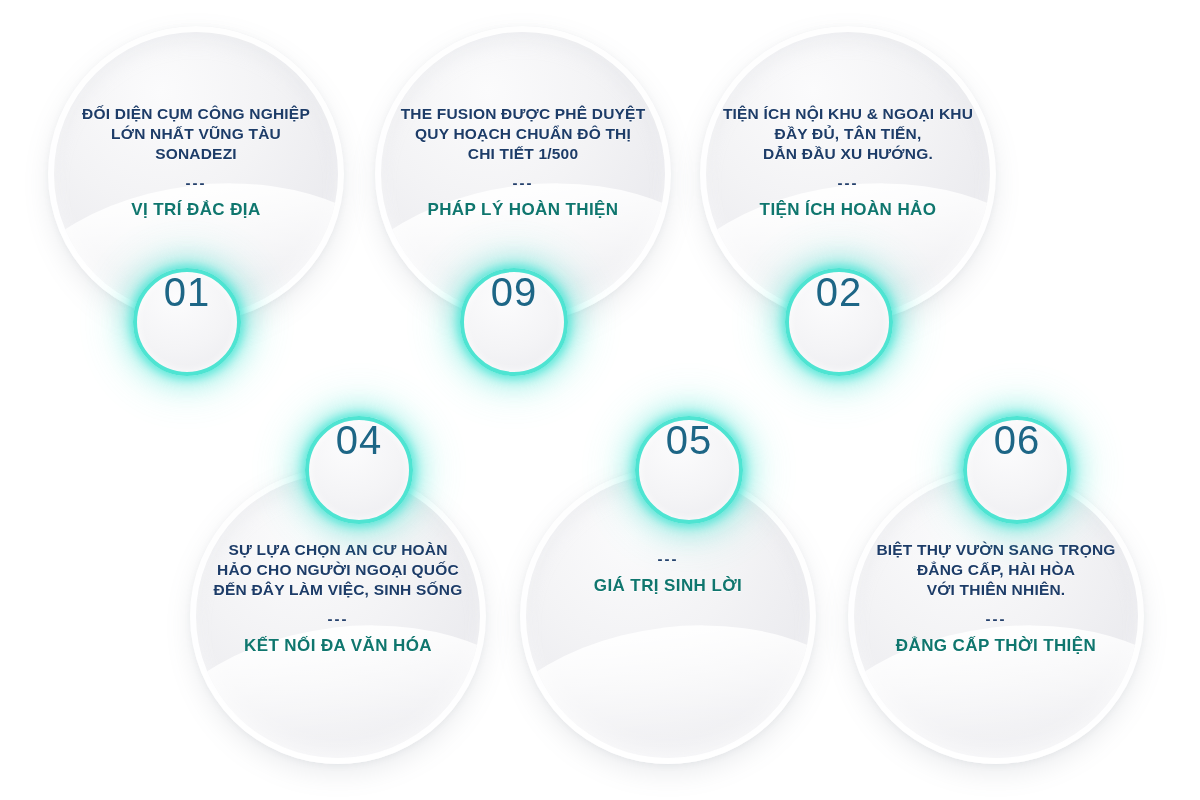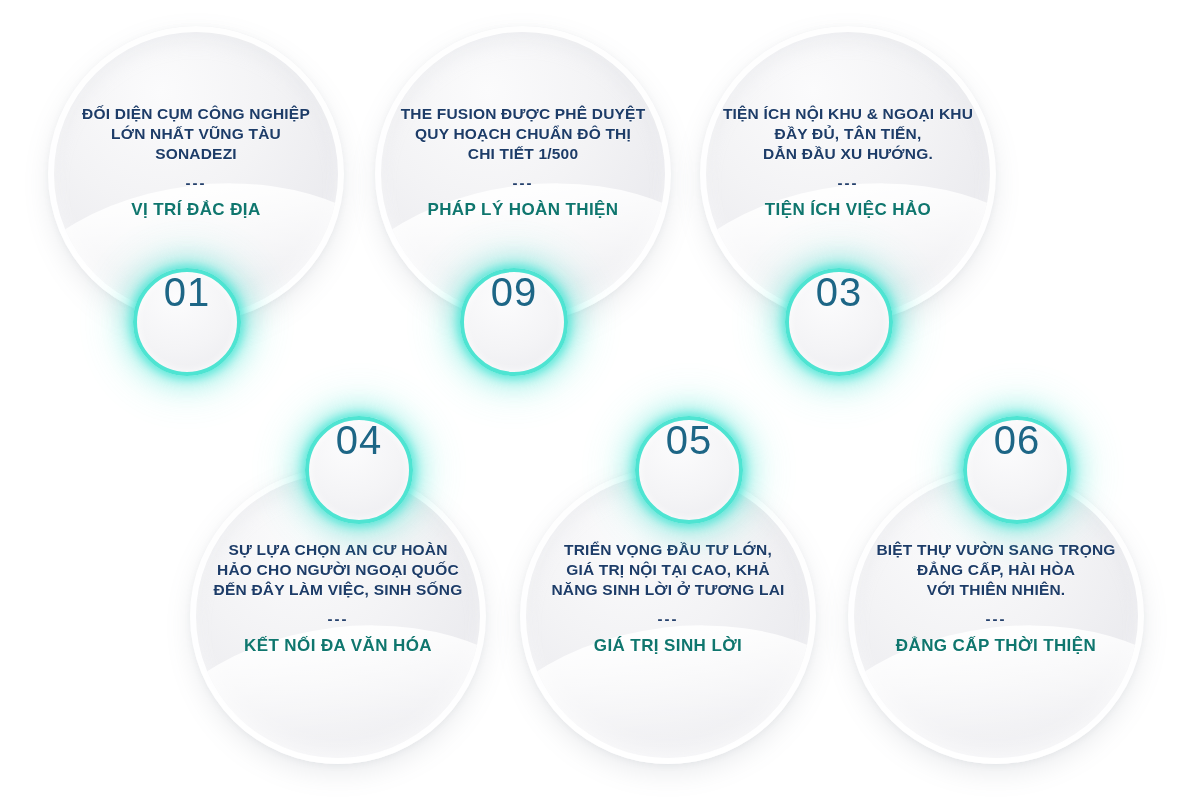--- a/index.html
+++ b/index.html
@@ -148,24 +148,24 @@
   </div>
 
   <div class="card" id="card-3">
     <div class="disc"></div>
     <div class="sheen"></div>
     <div class="txt">
       <div class="head">TIỆN ÍCH NỘI KHU &amp; NGOẠI KHU
 ĐẦY ĐỦ, TÂN TIẾN,
 DẪN ĐẦU XU HƯỚNG.</div>
       <div class="sep">---</div>
-      <div class="sub">TIỆN ÍCH VIỆC HẢO</div>
-    </div>
-    <div class="badge">
-      <span>03</span>
+      <div class="sub">TIỆN ÍCH HOÀN HẢO</div>
+    </div>
+    <div class="badge">
+      <span>02</span>
     </div>
   </div>
 
   <div class="card" id="card-4">
     <div class="disc"></div>
     <div class="sheen"></div>
     <div class="txt">
       <div class="head">SỰ LỰA CHỌN AN CƯ HOÀN
 HẢO CHO NGƯỜI NGOẠI QUỐC
 ĐẾN ĐÂY LÀM VIỆC, SINH SỐNG</div>
@@ -174,23 +174,20 @@
     </div>
     <div class="badge">
       <span>04</span>
     </div>
   </div>
 
   <div class="card" id="card-5">
     <div class="disc"></div>
     <div class="sheen"></div>
     <div class="txt">
-      <div class="head">TRIỂN VỌNG ĐẦU TƯ LỚN,
-GIÁ TRỊ NỘI TẠI CAO, KHẢ
-NĂNG SINH LỜI Ở TƯƠNG LAI</div>
       <div class="sep">---</div>
       <div class="sub">GIÁ TRỊ SINH LỜI</div>
     </div>
     <div class="badge">
       <span>05</span>
     </div>
   </div>
 
   <div class="card" id="card-6">
     <div class="disc"></div>

